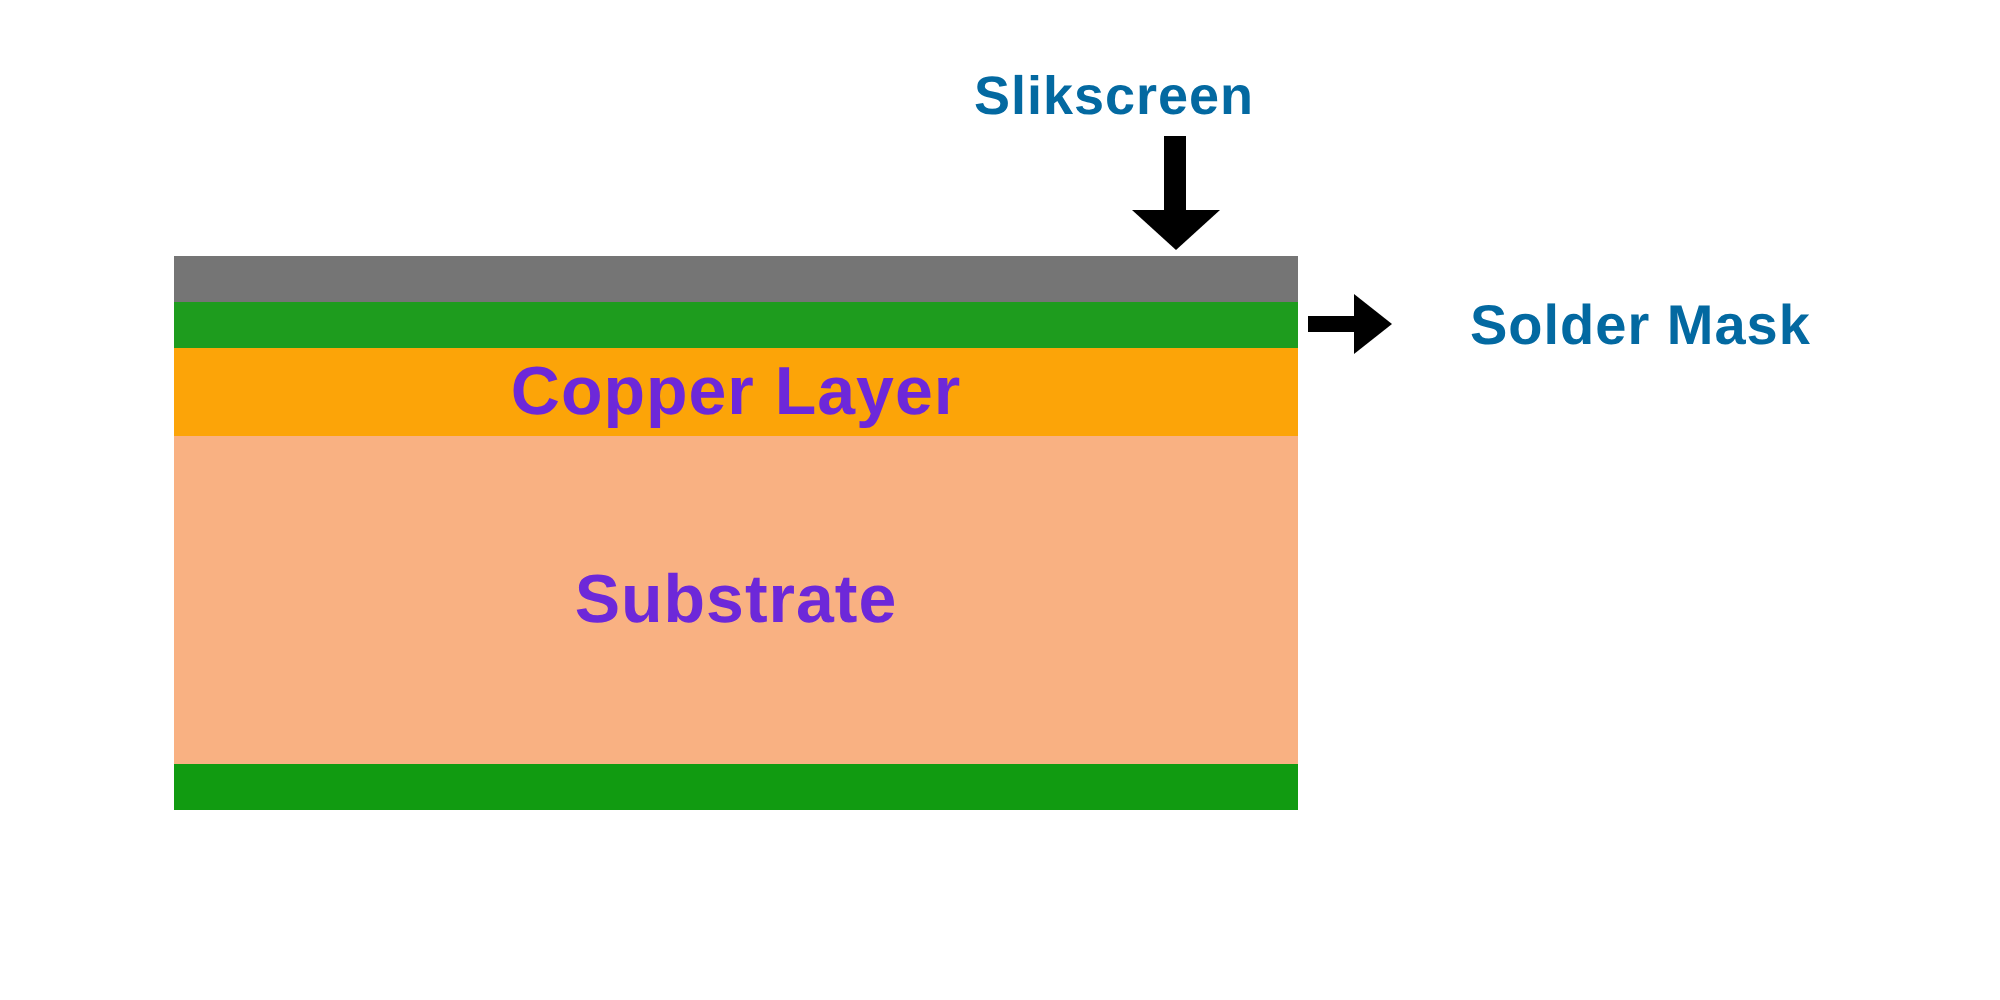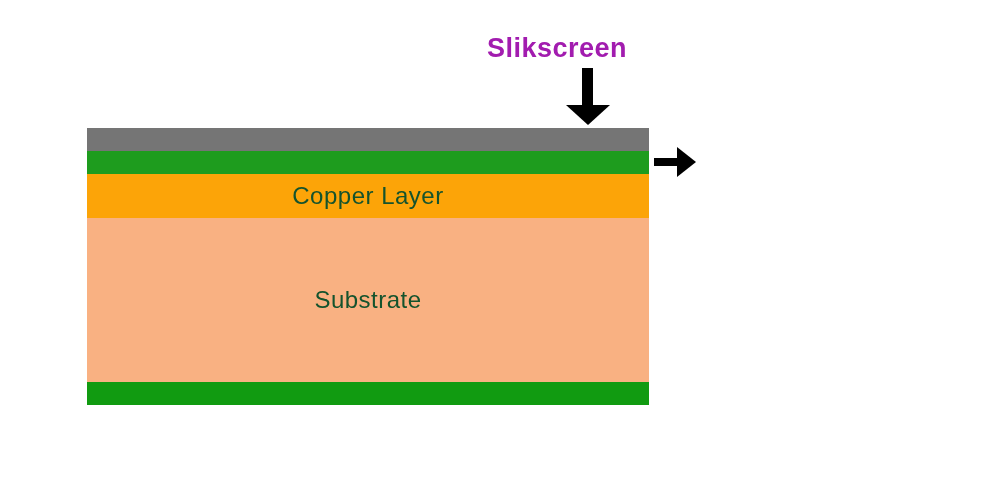--- a/index.html
+++ b/index.html
@@ -24,30 +24,30 @@
     top: 128px;
     width: 562px;
   }
   .layer {
     width: 100%;
     display: flex;
     align-items: center;
     justify-content: center;
   }
   .layer-label {
-    font-weight: normal;
-    font-size: 24px;
-    color: #14532d;
+    font-weight: bold;
+    font-size: 34px;
+    color: #6d28d9;
     letter-spacing: 0.5px;
   }
   
   .ann-label {
     position: absolute;
     font-weight: bold;
-    color: #a21caf;
+    color: #0369a1;
     white-space: nowrap;
   }
   #silkscreen-label {
     left: 557px;
     top: 33px;
     transform: translateX(-50%);
     font-size: 27px;
     letter-spacing: 0.5px;
   }
   #solder-mask-label {
@@ -113,14 +113,15 @@
       </div>
       <div class="layer" style="background: rgb(249, 177, 130); height: 164px;">
         <span class="layer-label">Substrate</span>
       </div>
       <div class="layer" style="background: rgb(17, 155, 17); height: 23px;"></div>
     </div>
 
   <div class="right-arrow-stem"></div>
   <div class="right-arrow-head"></div>
 
+  <div class="ann-label" id="solder-mask-label">Solder Mask</div>
 
 </div>
 
 </body></html>

